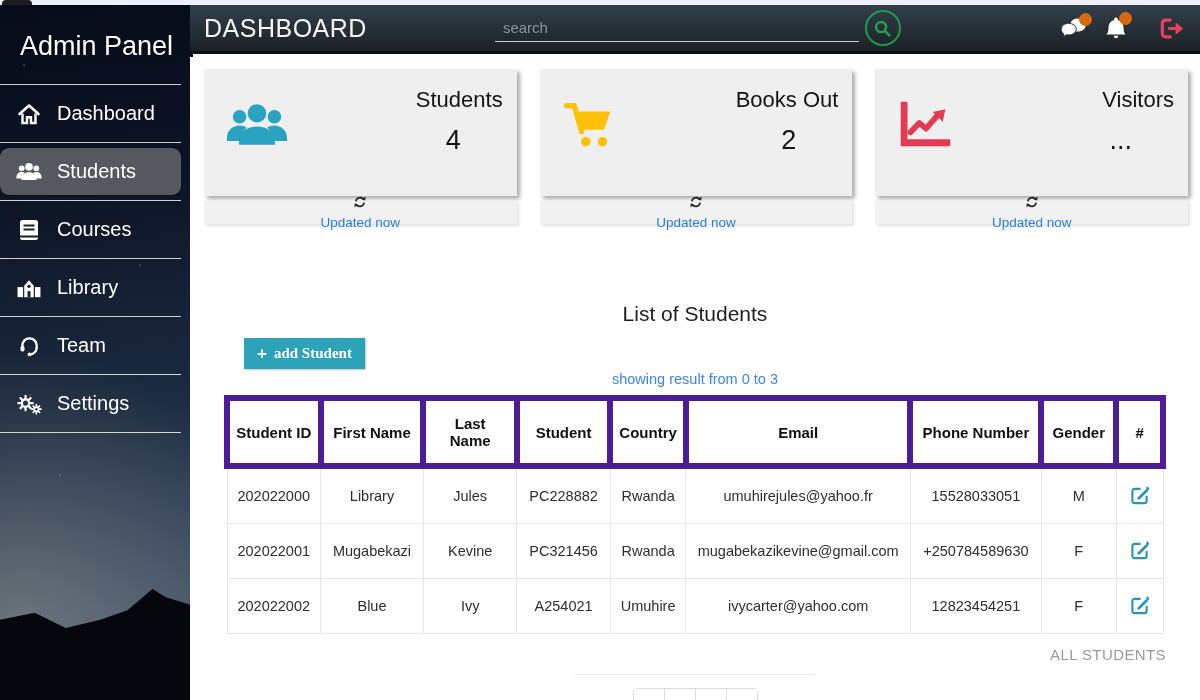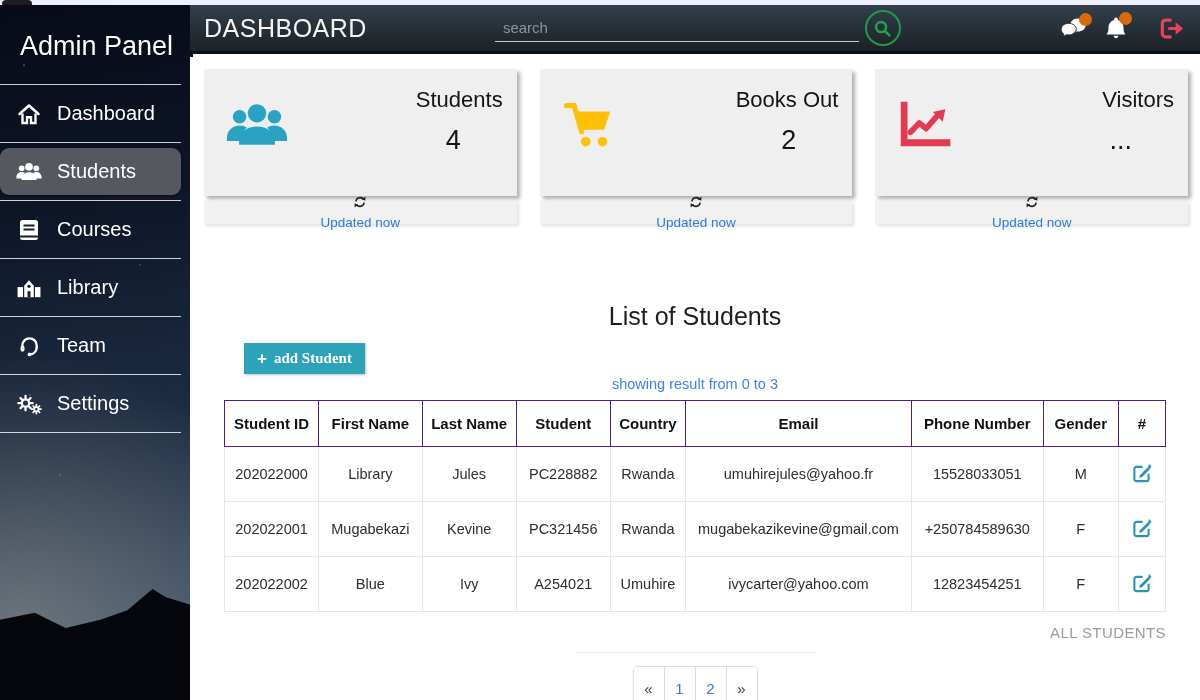--- a/index.html
+++ b/index.html
@@ -63,30 +63,30 @@
   .cards-row{display:flex;gap:23px;padding:12px 12px 0 14px;}
   .card-col{flex:1;}
   .card{background:#efeff0;height:127px;box-shadow:3px 3px 4px rgba(0,0,0,.32);display:flex;align-items:flex-start;padding:18px 14px 0 22px;box-sizing:border-box;}
   .card-icon{flex:none;margin-top:14px;}
   .card-right{margin-left:auto;display:flex;flex-direction:column;align-items:flex-end;}
   .card-title{font-size:22px;color:#141414;}
   .card-value{font-size:27px;color:#141414;margin-top:12px;margin-right:42px;}
   .card-foot{margin-top:5px;height:23px;background:#f1f1f2;display:flex;align-items:center;justify-content:center;gap:6px;
     font-size:13.5px;color:#2a7de1;cursor:pointer;box-shadow:2px 2px 3px rgba(0,0,0,.12);flex-direction:column;}
 
-  .section-heading{text-align:center;font-size:25px;font-weight:400;color:#1e1e1e;margin:78px 0 0;}
+  .section-heading{text-align:center;font-size:21px;font-weight:400;color:#1e1e1e;margin:78px 0 0;}
   .content{padding:0 34px;}
   .add-btn{margin:12px 0 0 20px;background:#2da3ba;color:#fff;border:none;cursor:pointer;
     padding:7px 13px;font-size:15px;font-weight:bold;font-family:"Liberation Serif",serif;
     display:inline-flex;align-items:center;gap:7px;box-shadow:1px 1px 2px rgba(0,0,0,.25);}
   .add-btn .plus{font-family:"Liberation Sans",sans-serif;font-size:17px;font-weight:bold;line-height:1;}
   .showing{ text-align:center;font-size:14.5px;color:#3b82f6;margin-top:2px;}
 
   table.students{width:100%;border-collapse:collapse;margin-top:8px;background:#fff;}
-  table.students th{border:1px solid #4c1d95;font-size:15px;color:#111;padding:14px 6px;text-align:center;}
+  table.students th{border:6px solid #4c1d95;font-size:15px;color:#111;padding:14px 6px;text-align:center;}
   table.students td{border:1px solid #e6e6e6;font-size:14.5px;color:#2e2e2e;padding:15px 6px;text-align:center;}
   .edit-btn{background:none;border:none;cursor:pointer;padding:0;display:inline-flex;}
 
   .all-students{text-align:right;color:#9a9a9a;font-size:15px;margin-top:12px;letter-spacing:.4px;}
   .bottom-hr{border:none;border-top:1px solid #ececec;width:240px;margin:11px auto 0;}
   .pagination-wrap{display:flex;justify-content:center;margin-top:13px;}
   .pagination{display:inline-flex;border:1px solid #ddd;border-radius:5px;overflow:hidden;background:#fff;box-shadow:0 1px 2px rgba(0,0,0,.08);}
   .page-cell{width:30px;height:42px;display:flex;align-items:center;justify-content:center;
     font-size:15px;color:#444;border-right:1px solid #ddd;cursor:pointer;background:#fff;}
   .page-cell:last-child{border-right:none;}

